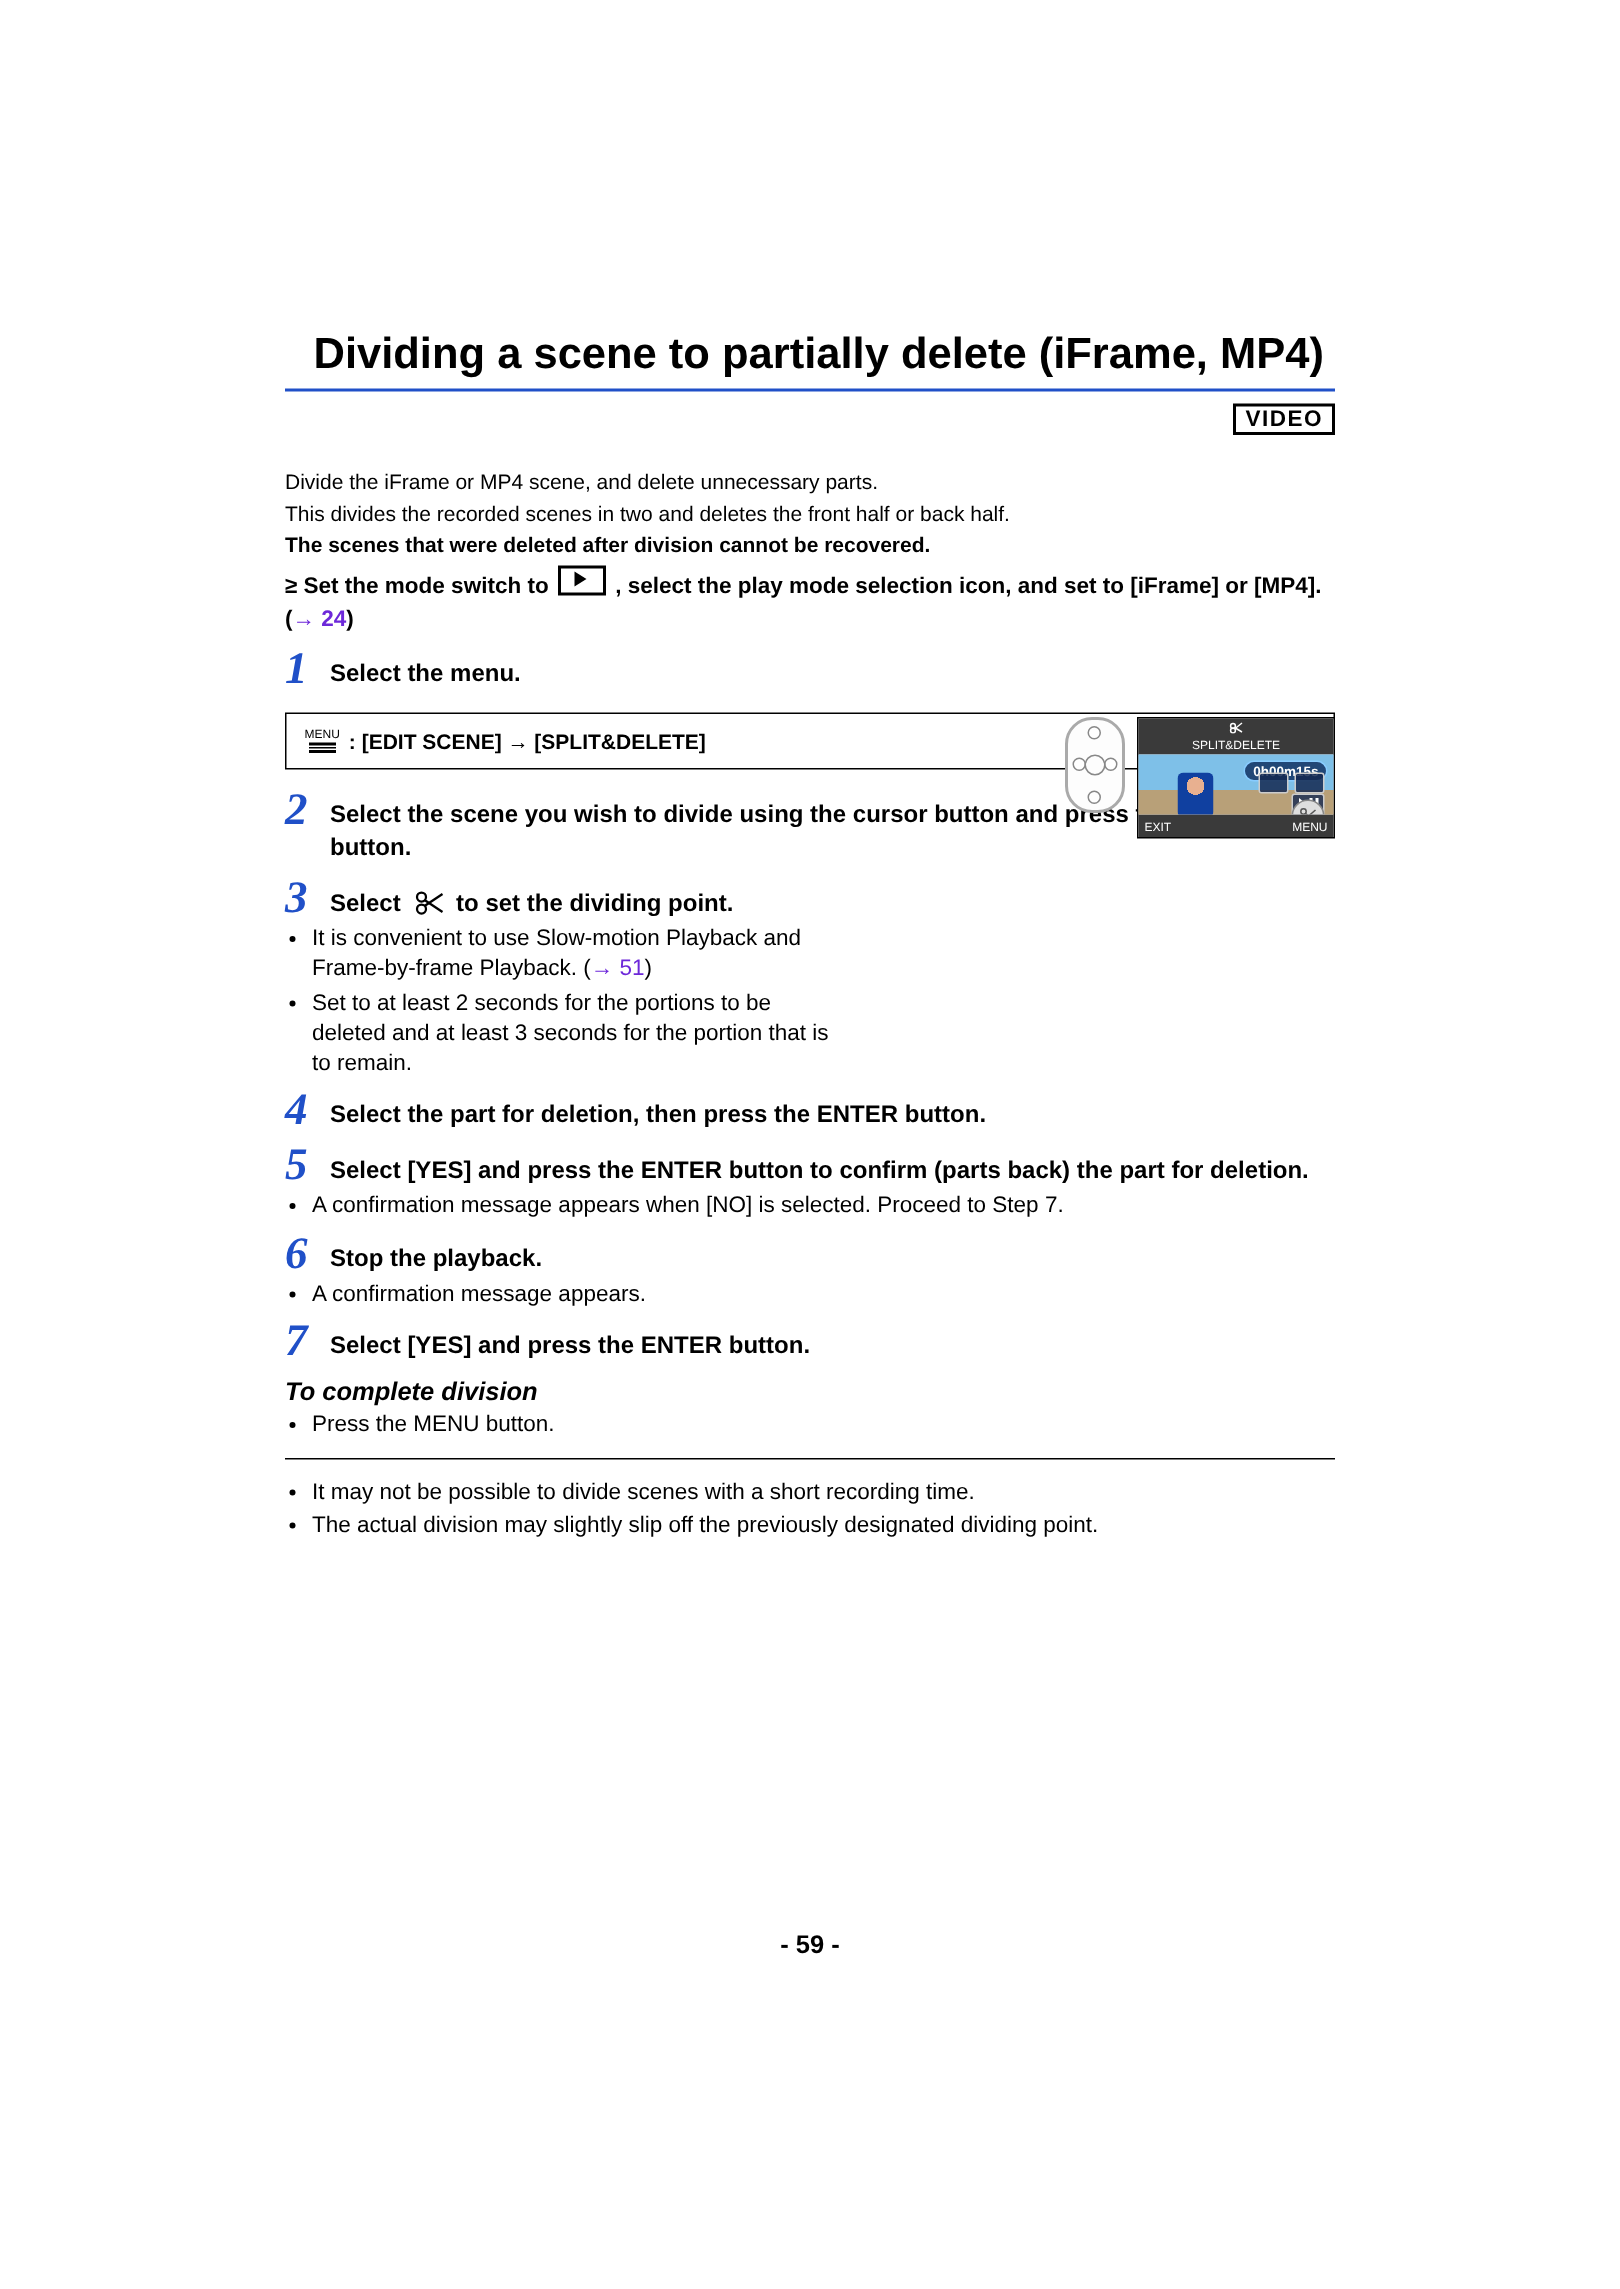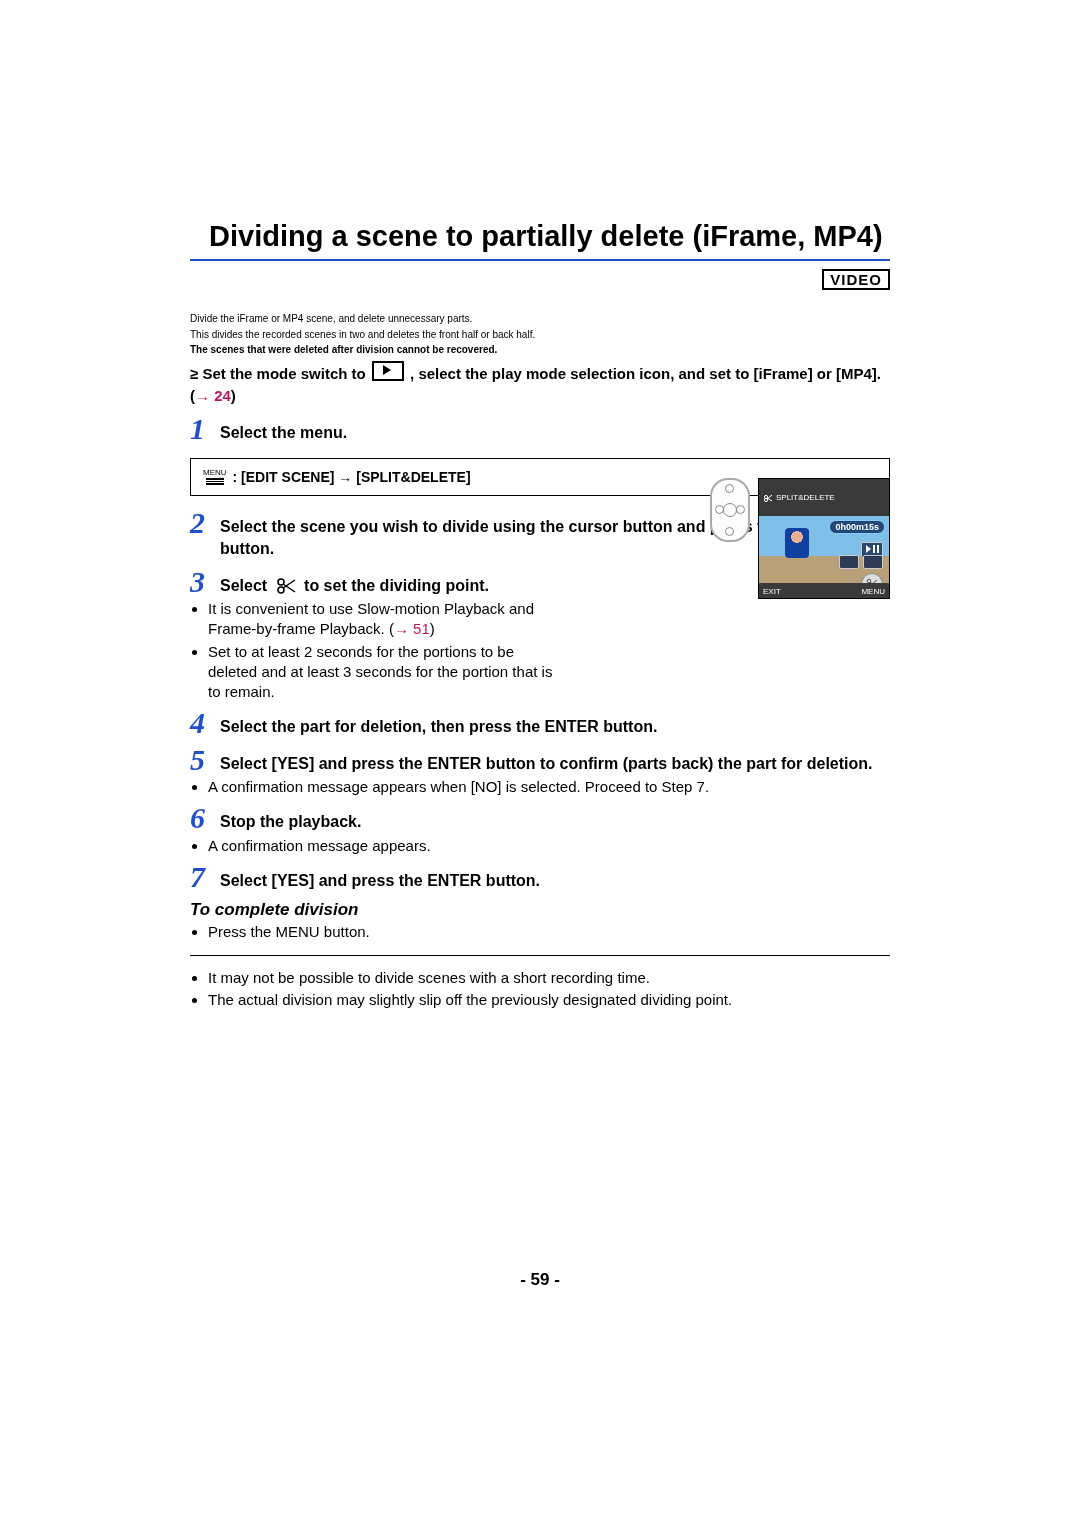--- a/index.html
+++ b/index.html
@@ -33,21 +33,21 @@
   .video-badge {
     border: 2px solid #000;
     padding: 0 6px;
     font-size: 15px;
     font-weight: bold;
     letter-spacing: 1px;
     background: #fff;
   }
   .intro p {
     margin: 2px 0;
-    font-size: 10px;
+    font-size: 14px;
     line-height: 1.35;
   }
   .bold { font-weight: bold; }
   .mode-line {
     font-weight: bold;
     font-size: 15px;
     margin-top: 4px;
     line-height: 1.5;
   }
   .play-box {
@@ -60,21 +60,21 @@
     margin: 0 2px;
   }
   .play-box::before {
     content: "";
     position: absolute;
     left: 9px; top: 2px;
     border-left: 8px solid #000;
     border-top: 5px solid transparent;
     border-bottom: 5px solid transparent;
   }
-  .link { color: #be185d; }
+  .link { color: #6d28d9; }
   .step {
     display: flex;
     align-items: flex-start;
     gap: 8px;
     margin-top: 6px;
   }
   .step-num {
     font-family: Georgia, 'Times New Roman', serif;
     font-style: italic;
     font-weight: bold;
@@ -148,27 +148,28 @@
   }
   .screen {
     width: 130px;
     border: 1px solid #000;
     background: #fff;
   }
   .screen-top {
     background: #3a3a3a;
     color: #fff;
     font-size: 8px;
-    padding: 14px 4px;
+    padding: 2px 4px;
     display:flex;
     align-items:center;
     gap:3px;
+    flex-direction:column;
   }
   .screen-img {
-    height: 67px;
+    height: 40px;
     position: relative;
     background: linear-gradient(#7ec0e8 0 60%, #b8a078 60%);
     overflow:hidden;
     padding-left:27px;
   }
   .surfer {
     position:absolute;
     left: 26px; top: 12px;
     width: 24px; height: 30px;
     background: radial-gradient(circle at 50% 30%, #e8b090 0 6px, transparent 6px),

